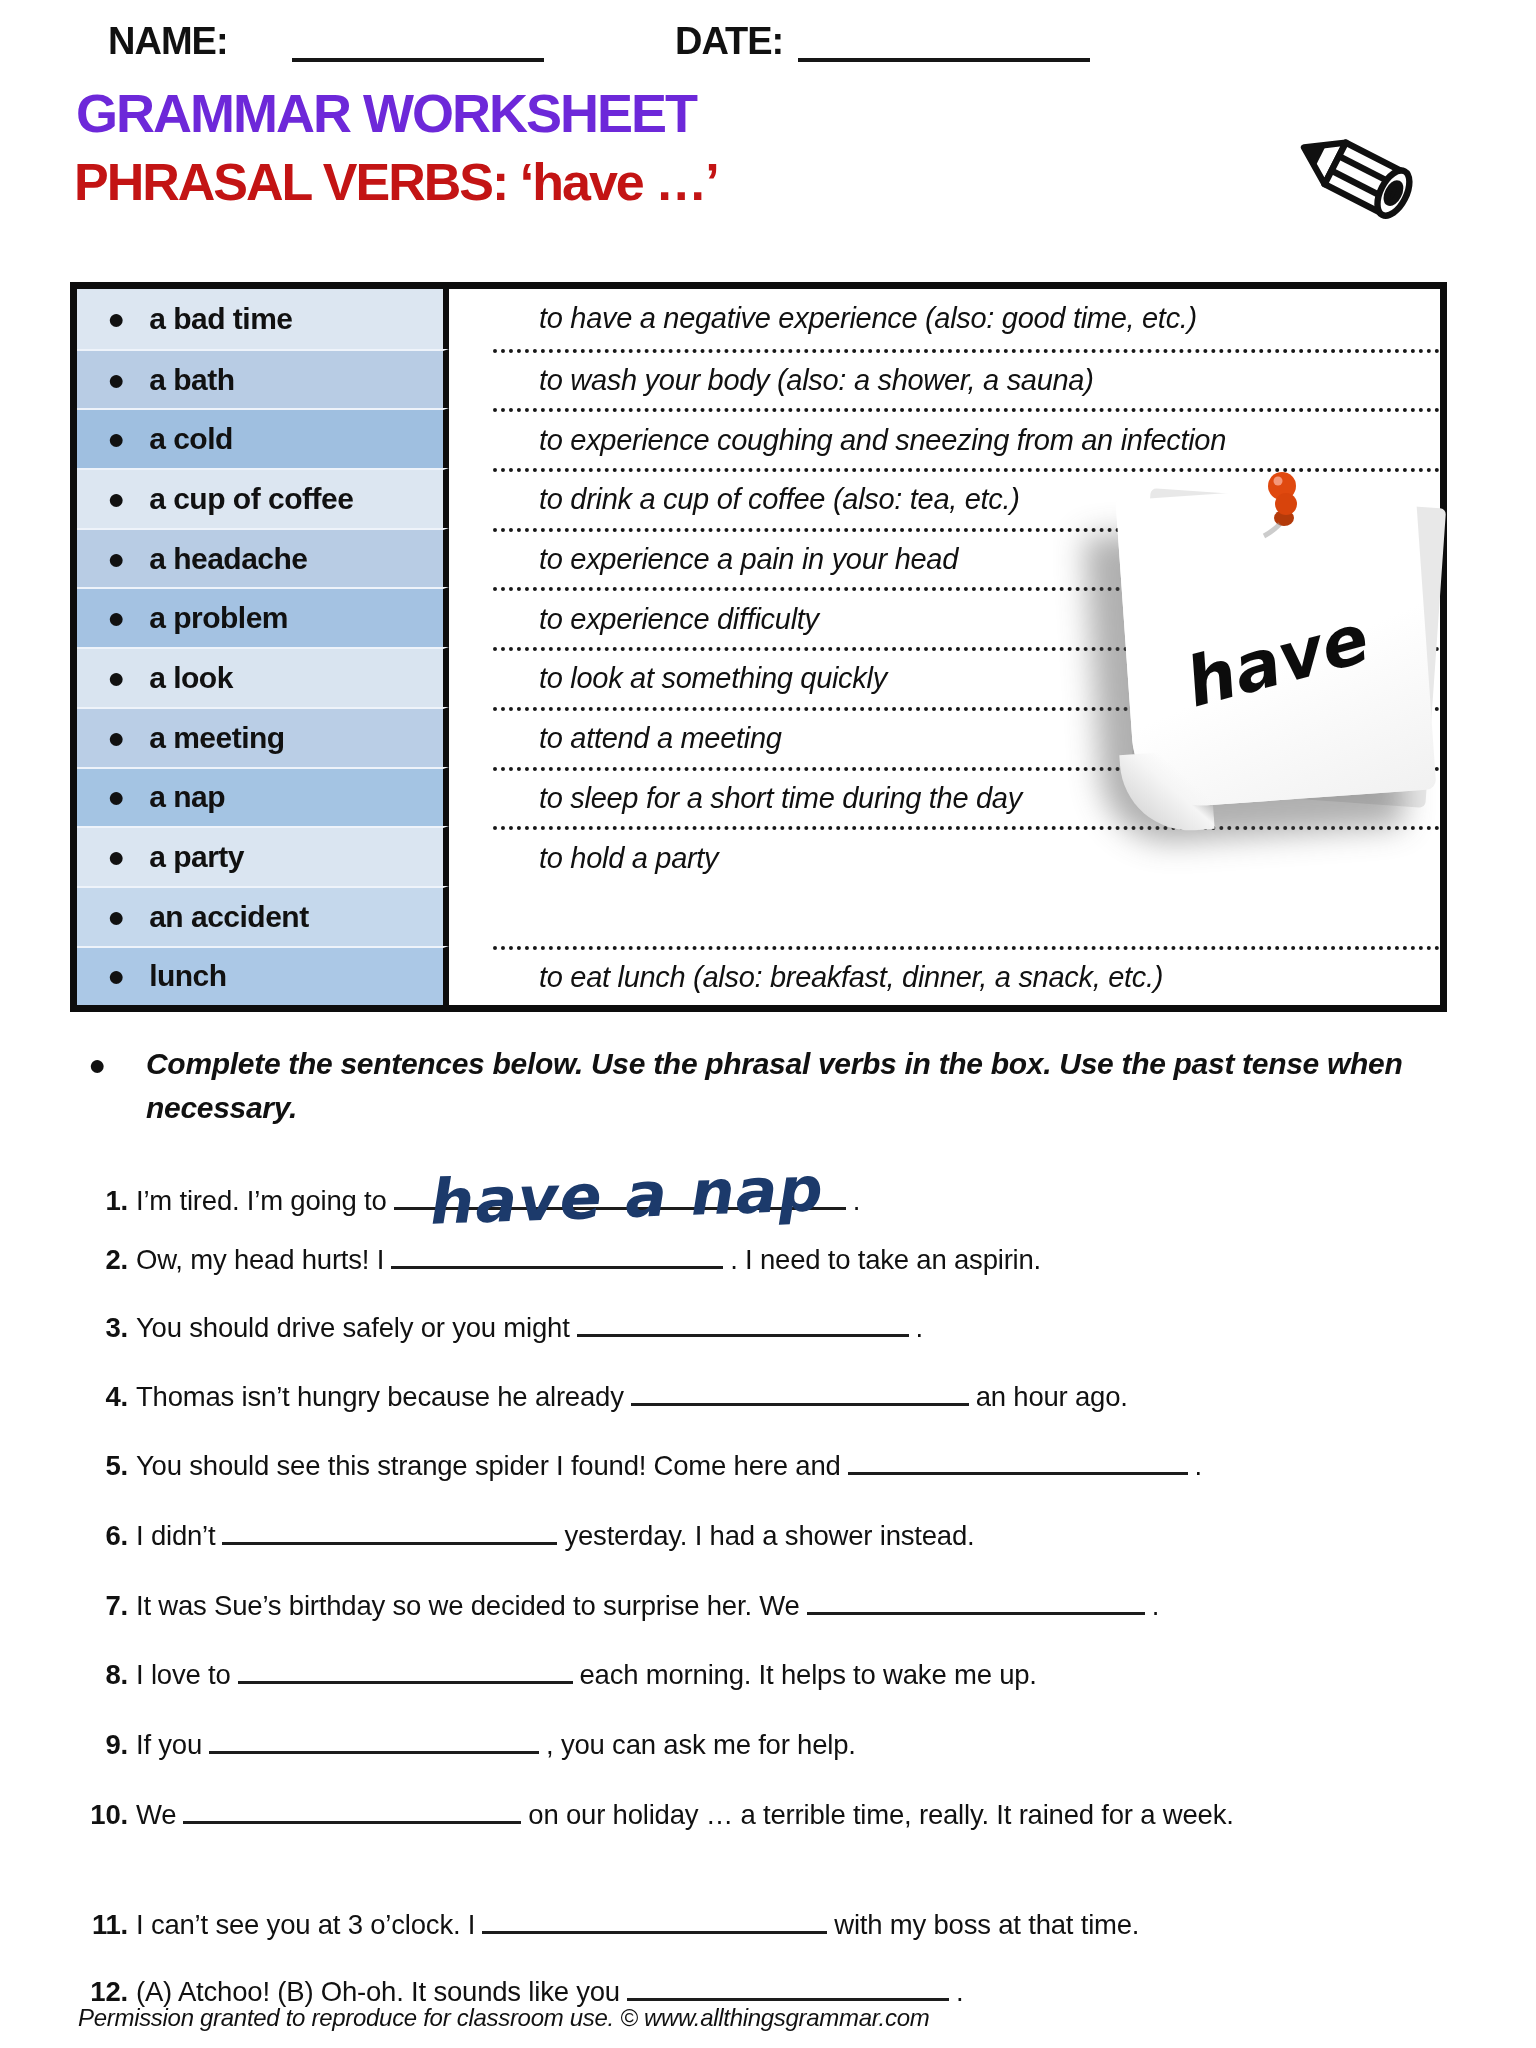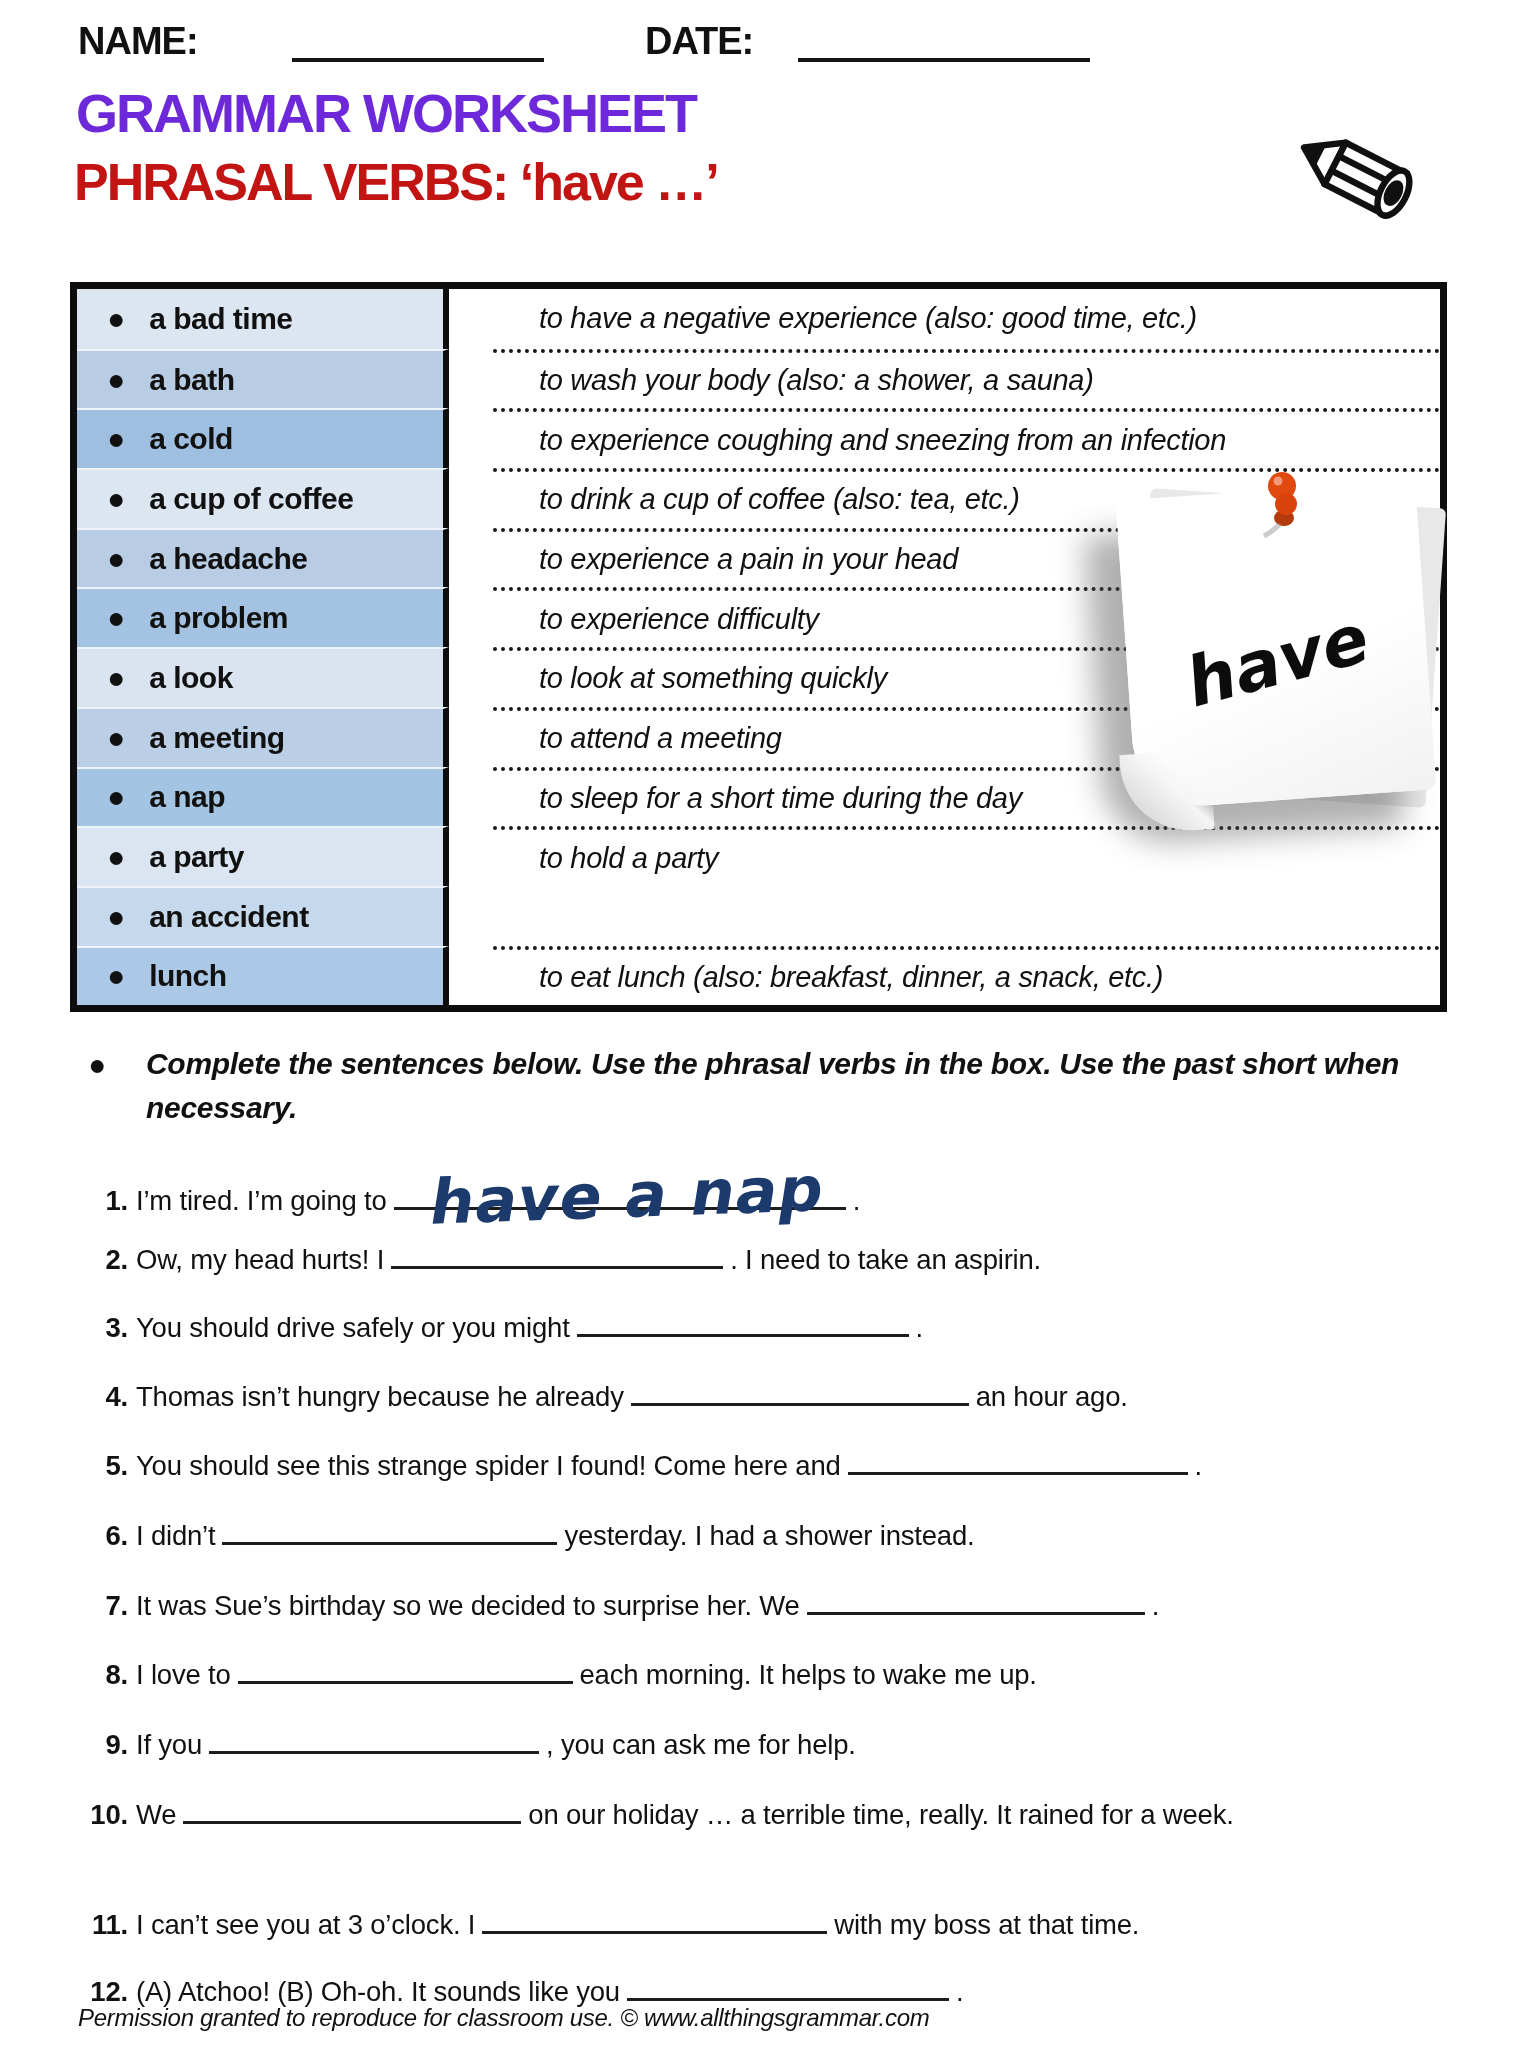--- a/index.html
+++ b/index.html
@@ -1,20 +1,20 @@
 <!DOCTYPE html>
 <html><head>
 <meta charset="utf-8">
 <style>
   html,body{margin:0;padding:0;background:#fff;}
   .page{position:relative;width:1536px;height:2048px;background:#fff;overflow:hidden;
         font-family:"Liberation Sans",sans-serif;color:#111;}
 
   
-  .hdr-label{position:absolute;font-size:38px;font-weight:bold;letter-spacing:-1px;}
+  .hdr-label{position:absolute;font-size:38px;font-weight:bold;letter-spacing:-1px;margin-left:30px;}
   #name-label{left:78px;top:20px;}
   #date-label{left:645px;top:20px;}
   .hdr-line{position:absolute;height:40px;border-bottom:4px solid #161616;}
   #name-line{left:292px;top:18px;width:252px;}
   #date-line{left:798px;top:18px;width:292px;}
 
   .worksheet-title{position:absolute;left:76px;top:82px;font-size:54px;font-weight:bold;
         letter-spacing:-2px;color:#6d28d9;}
   .page-title{position:absolute;left:74px;top:152px;font-size:52px;font-weight:bold;
         letter-spacing:-2px;white-space:nowrap;}
@@ -220,21 +220,21 @@
       <ellipse cx="30" cy="52" rx="10" ry="8" fill="#b33a0a"></ellipse>
       <circle cx="28" cy="20" r="14" fill="#e0490f"></circle>
       <circle cx="32" cy="38" r="11" fill="#d8440c"></circle>
       <circle cx="24" cy="15" r="4.5" fill="#f4987a"></circle>
       <path d="M26 58 Q18 66 10 70" stroke="#9a9a9a" stroke-width="5" fill="none" opacity="0.5"></path>
     </svg>
   </div>
 
   <div class="instruction">
     <span class="instr-bullet">●</span>
-    <span class="instr-text">Complete the sentences below.  Use the phrasal verbs in the box.  Use the past short when necessary.</span>
+    <span class="instr-text">Complete the sentences below.  Use the phrasal verbs in the box.  Use the past tense when necessary.</span>
   </div>
 
   <div class="q q1"><span class="num">1.</span><span class="pre">I’m tired.  I’m going to</span><span class="blank"><span class="answer" style="color: rgb(28, 58, 107);">have a nap</span></span><span class="post">.</span></div>
 
   <div class="q q2"><span class="num">2.</span><span class="pre">Ow, my head hurts!  I</span><span class="blank"></span><span class="post">.  I need to take an aspirin.</span></div>
 
   <div class="q q3"><span class="num">3.</span><span class="pre">You should drive safely or you might</span><span class="blank"></span><span class="post">.</span></div>
 
   <div class="q q4"><span class="num">4.</span><span class="pre">Thomas isn’t hungry because he already</span><span class="blank"></span><span class="post">an hour ago.</span></div>
 

